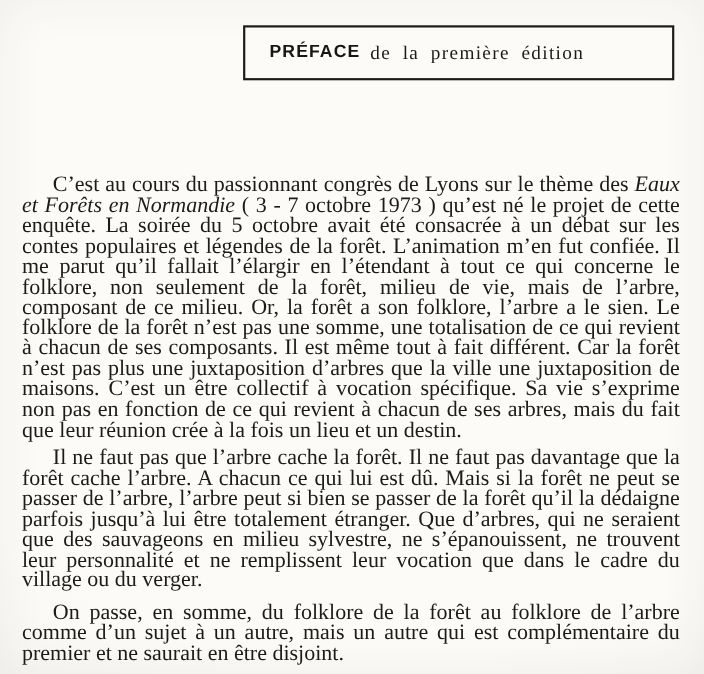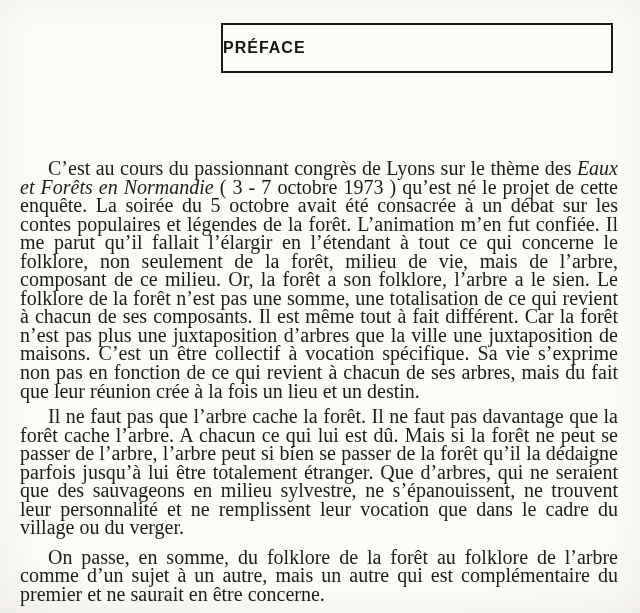--- a/index.html
+++ b/index.html
@@ -21,20 +21,21 @@
     position: absolute;
     left: 221px;
     top: 23px;
     width: 392px;
     height: 50px;
     box-sizing: border-box;
     border: 2px solid #1b1b1a;
     background: #fcfbf8;
     display: flex;
     align-items: center;
+    padding-left: 22px;
     white-space: nowrap;
   }
   .title-bold {
     font-family: "Liberation Sans", sans-serif;
     font-weight: 700;
     font-size: 16px;
     letter-spacing: 1px;
     color: #161614;
   }
   .title-rest {
@@ -68,21 +69,22 @@
     font-style: italic;
   }
 </style>
 </head>
 <body>
 
 <div class="page">
 
   <div class="title-box">
     <span class="title-bold">PRÉFACE</span>
+    <span class="title-rest">de la première édition</span>
   </div>
 
   <div class="body-text">
     <p class="para"><span>C’est au cours du passionnant congrès de Lyons sur le thème des </span><i>Eaux et Forêts en Normandie</i><span> ( 3 - 7 octobre 1973 ) qu’est né le projet de cette enquête. La soirée du 5 octobre avait été consacrée à un débat sur les contes populaires et légendes de la forêt. L’animation m’en fut confiée. Il me parut qu’il fallait l’élargir en l’étendant à tout ce qui concerne le folklore, non seulement de la forêt, milieu de vie, mais de l’arbre, composant de ce milieu. Or, la forêt a son folklore, l’arbre a le sien. Le folklore de la forêt n’est pas une somme, une totalisation de ce qui revient à chacun de ses composants. Il est même tout à fait différent. Car la forêt n’est pas plus une juxtaposition d’arbres que la ville une juxtaposition de maisons. C’est un être collectif à vocation spécifique. Sa vie s’exprime non pas en fonction de ce qui revient à chacun de ses arbres, mais du fait que leur réunion crée à la fois un lieu et un destin.</span></p>
     <p class="para">Il ne faut pas que l’arbre cache la forêt. Il ne faut pas davantage que la forêt cache l’arbre. A chacun ce qui lui est dû. Mais si la forêt ne peut se passer de l’arbre, l’arbre peut si bien se passer de la forêt qu’il la dédaigne parfois jusqu’à lui être totalement étranger. Que d’arbres, qui ne seraient que des sauvageons en milieu sylvestre, ne s’épanouissent, ne trouvent leur personnalité et ne remplissent leur vocation que dans le cadre du village ou du verger.</p>
-    <p class="para last">On passe, en somme, du folklore de la forêt au folklore de l’arbre comme d’un sujet à un autre, mais un autre qui est complémentaire du premier et ne saurait en être concerne.</p>
+    <p class="para last">On passe, en somme, du folklore de la forêt au folklore de l’arbre comme d’un sujet à un autre, mais un autre qui est complémentaire du premier et ne saurait en être disjoint.</p>
   </div>
 
 </div>
 
 </body></html>

